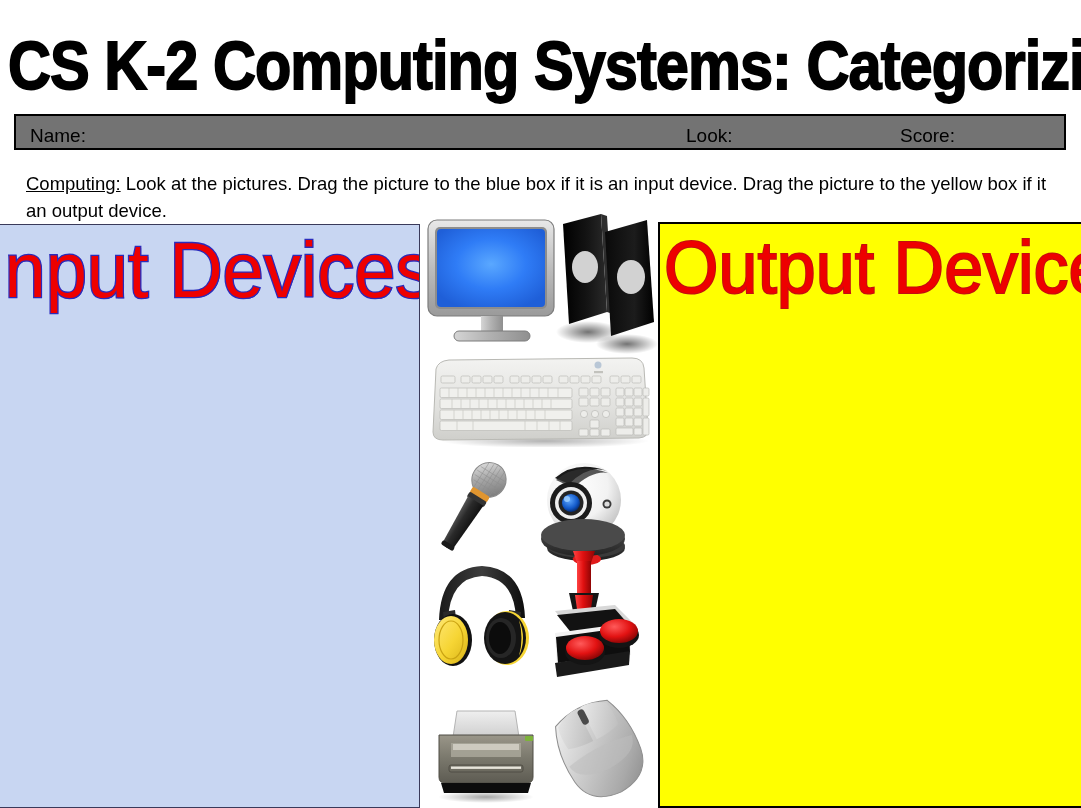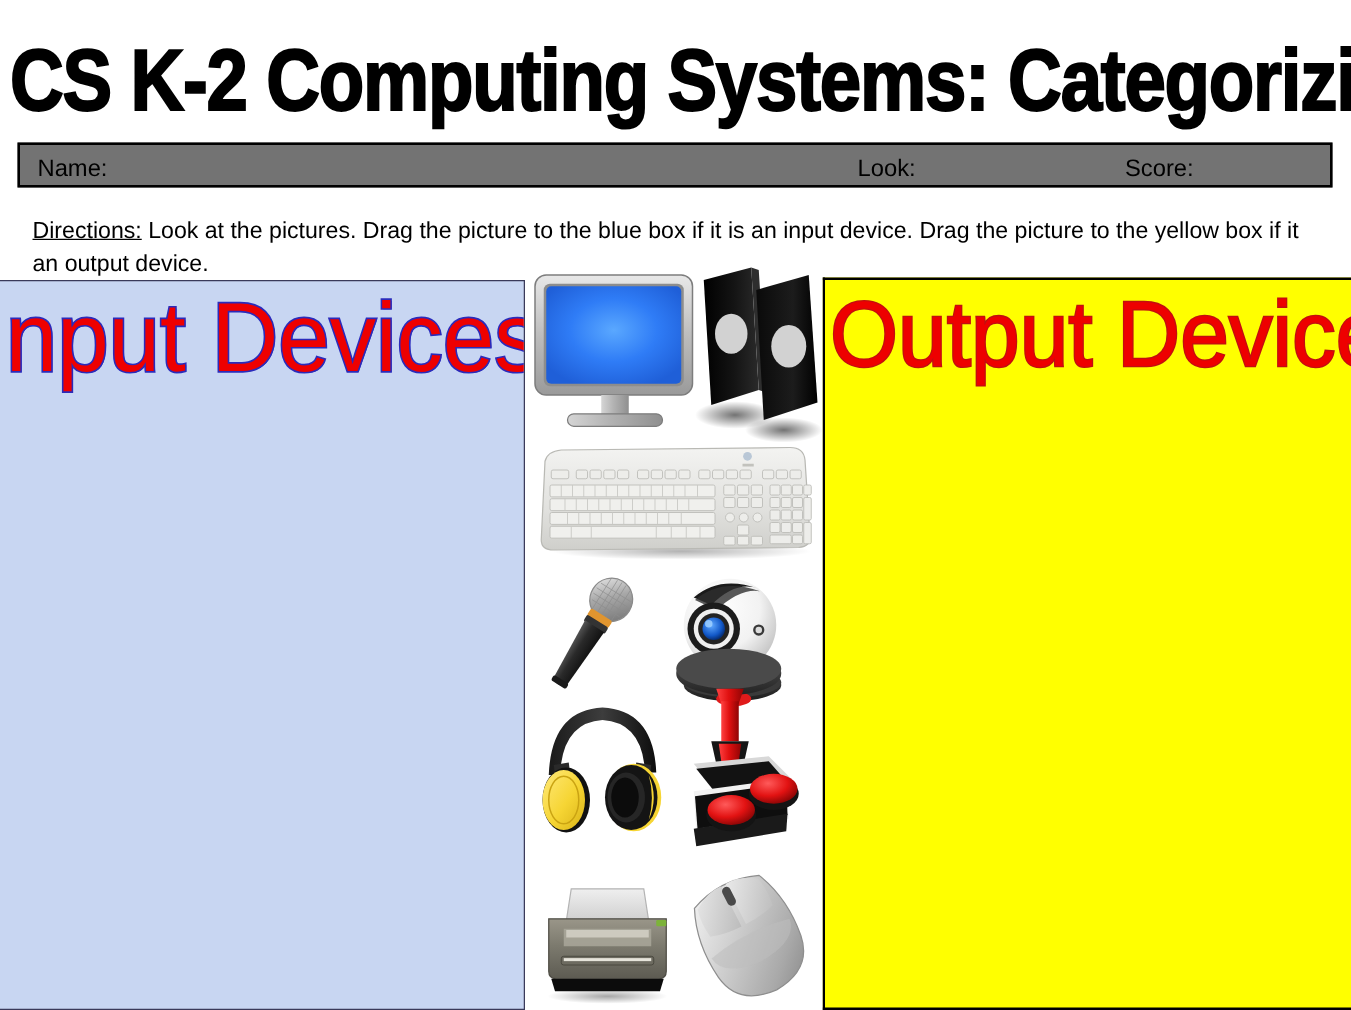--- a/index.html
+++ b/index.html
@@ -149,21 +149,21 @@
 <div id="page">
 
   <div id="worksheet-title">CS K-2 Computing Systems: Categorizing Hardware</div>
 
   <div id="info-bar">
     <div class="field" id="field-name">Name:</div>
     <div class="field" id="field-date">Look:</div>
     <div class="field" id="field-score">Score:</div>
   </div>
 
-  <div id="directions"><span class="dir-label">Directions:</span><span> Look at the pictures. Drag the picture to the blue box if it is an input device. Drag the picture to the yellow box if it an output device.</span></div>
+  <div id="directions"><span class="dir-label">Computing:</span><span> Look at the pictures. Drag the picture to the blue box if it is an input device. Drag the picture to the yellow box if it an output device.</span></div>
 
   <div id="input-box">
     <div class="box-heading" id="input-heading">Input Devices</div>
   </div>
 
   <div id="output-box">
     <div class="box-heading" id="output-heading">Output Devices</div>
   </div>
 
   <div id="device-column">

